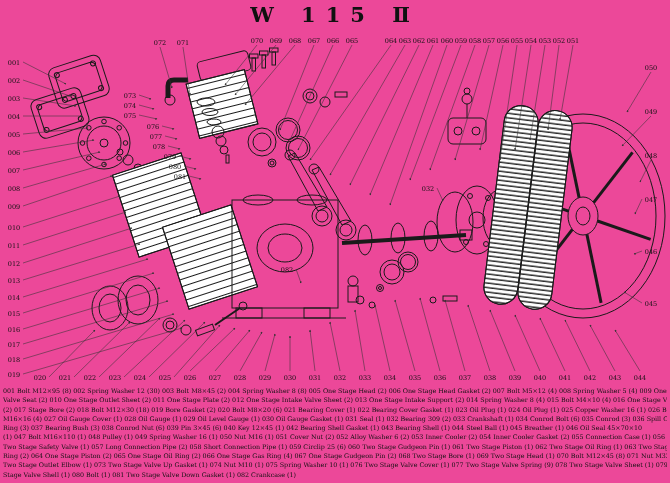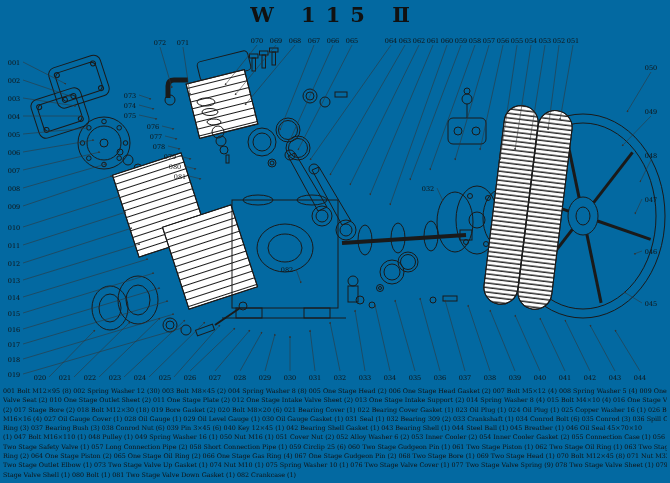--- a/index.html
+++ b/index.html
@@ -1,16 +1,16 @@
 <!DOCTYPE html>
 <html><head>
 <meta charset="utf-8">
 <style>
   html,body{margin:0;padding:0;background:#fff;}
-  .page{position:relative;width:670px;height:483px;background:#0369a1;overflow:hidden;
+  .page{position:relative;width:670px;height:483px;background:#ec4899;overflow:hidden;
         font-family:"DejaVu Serif",serif;color:#111;}
   .title{position:absolute;top:2px;left:0;right:0;margin:0;text-align:center;
          font-family:"DejaVu Serif",serif;font-weight:bold;font-size:21px;
          letter-spacing:10px;color:#111;}
   svg.diagram{position:absolute;top:0;left:0;}
   .callout{font-family:"DejaVu Serif",serif;font-size:6.5px;fill:#111;text-anchor:middle;}
   .leader{stroke:#333;stroke-width:0.55;fill:none;}
   .parts-list{position:absolute;left:3px;right:3px;top:386px;
               font-family:"DejaVu Serif",serif;font-size:6.35px;line-height:9.3px;
               color:#111;}

